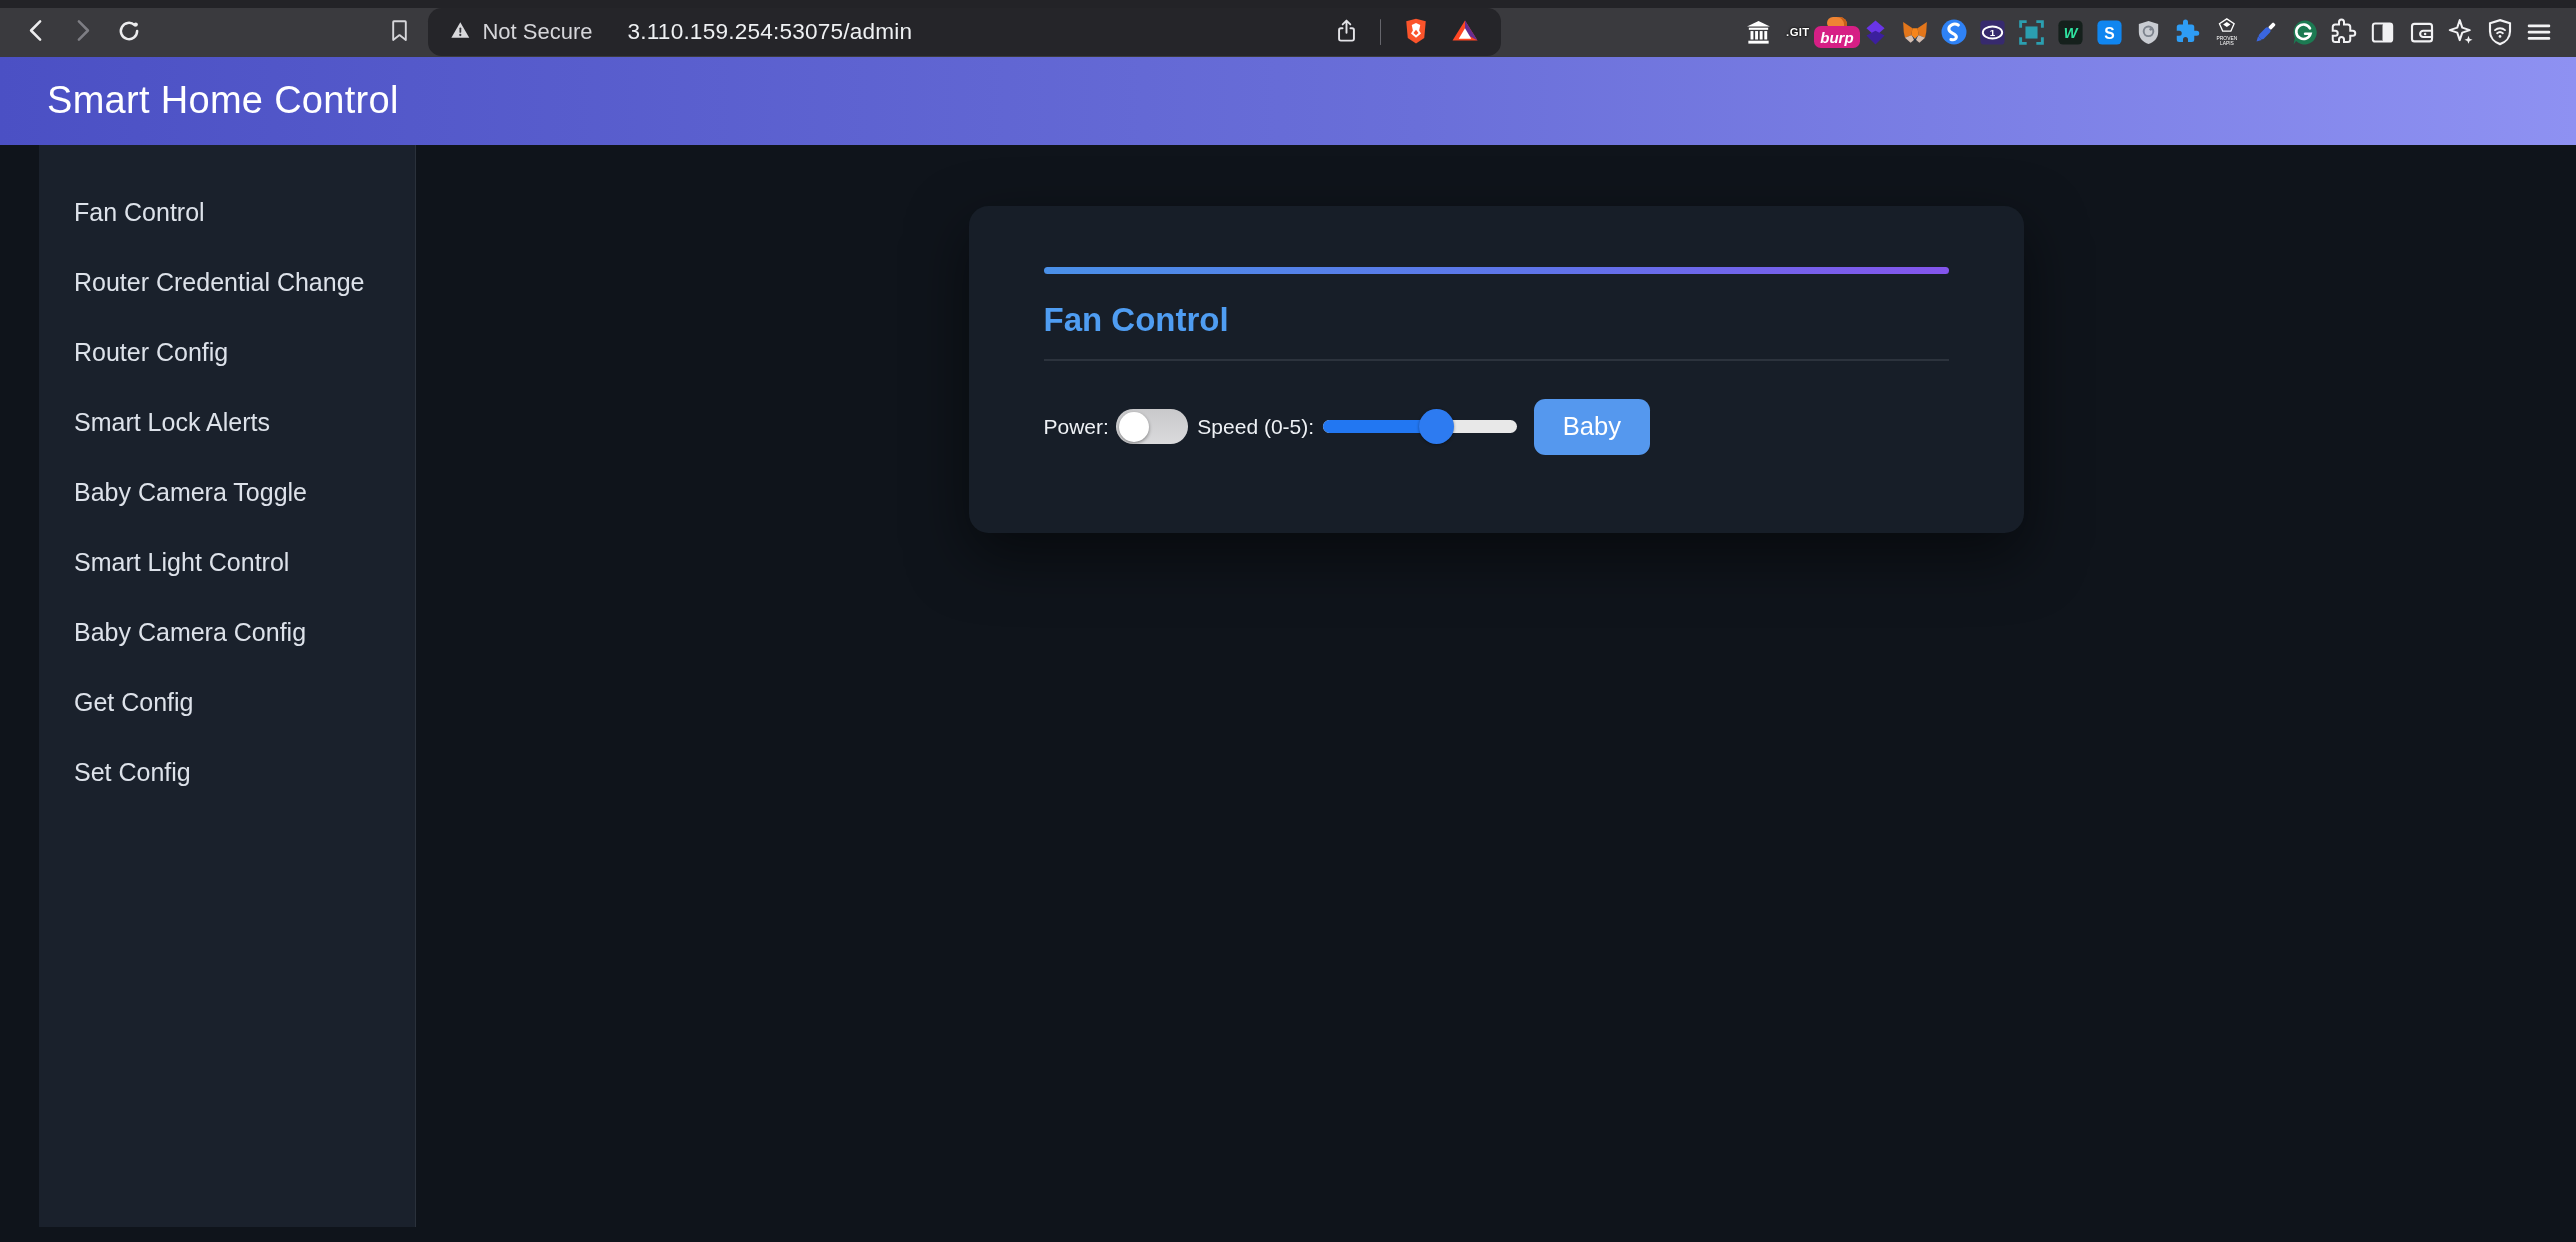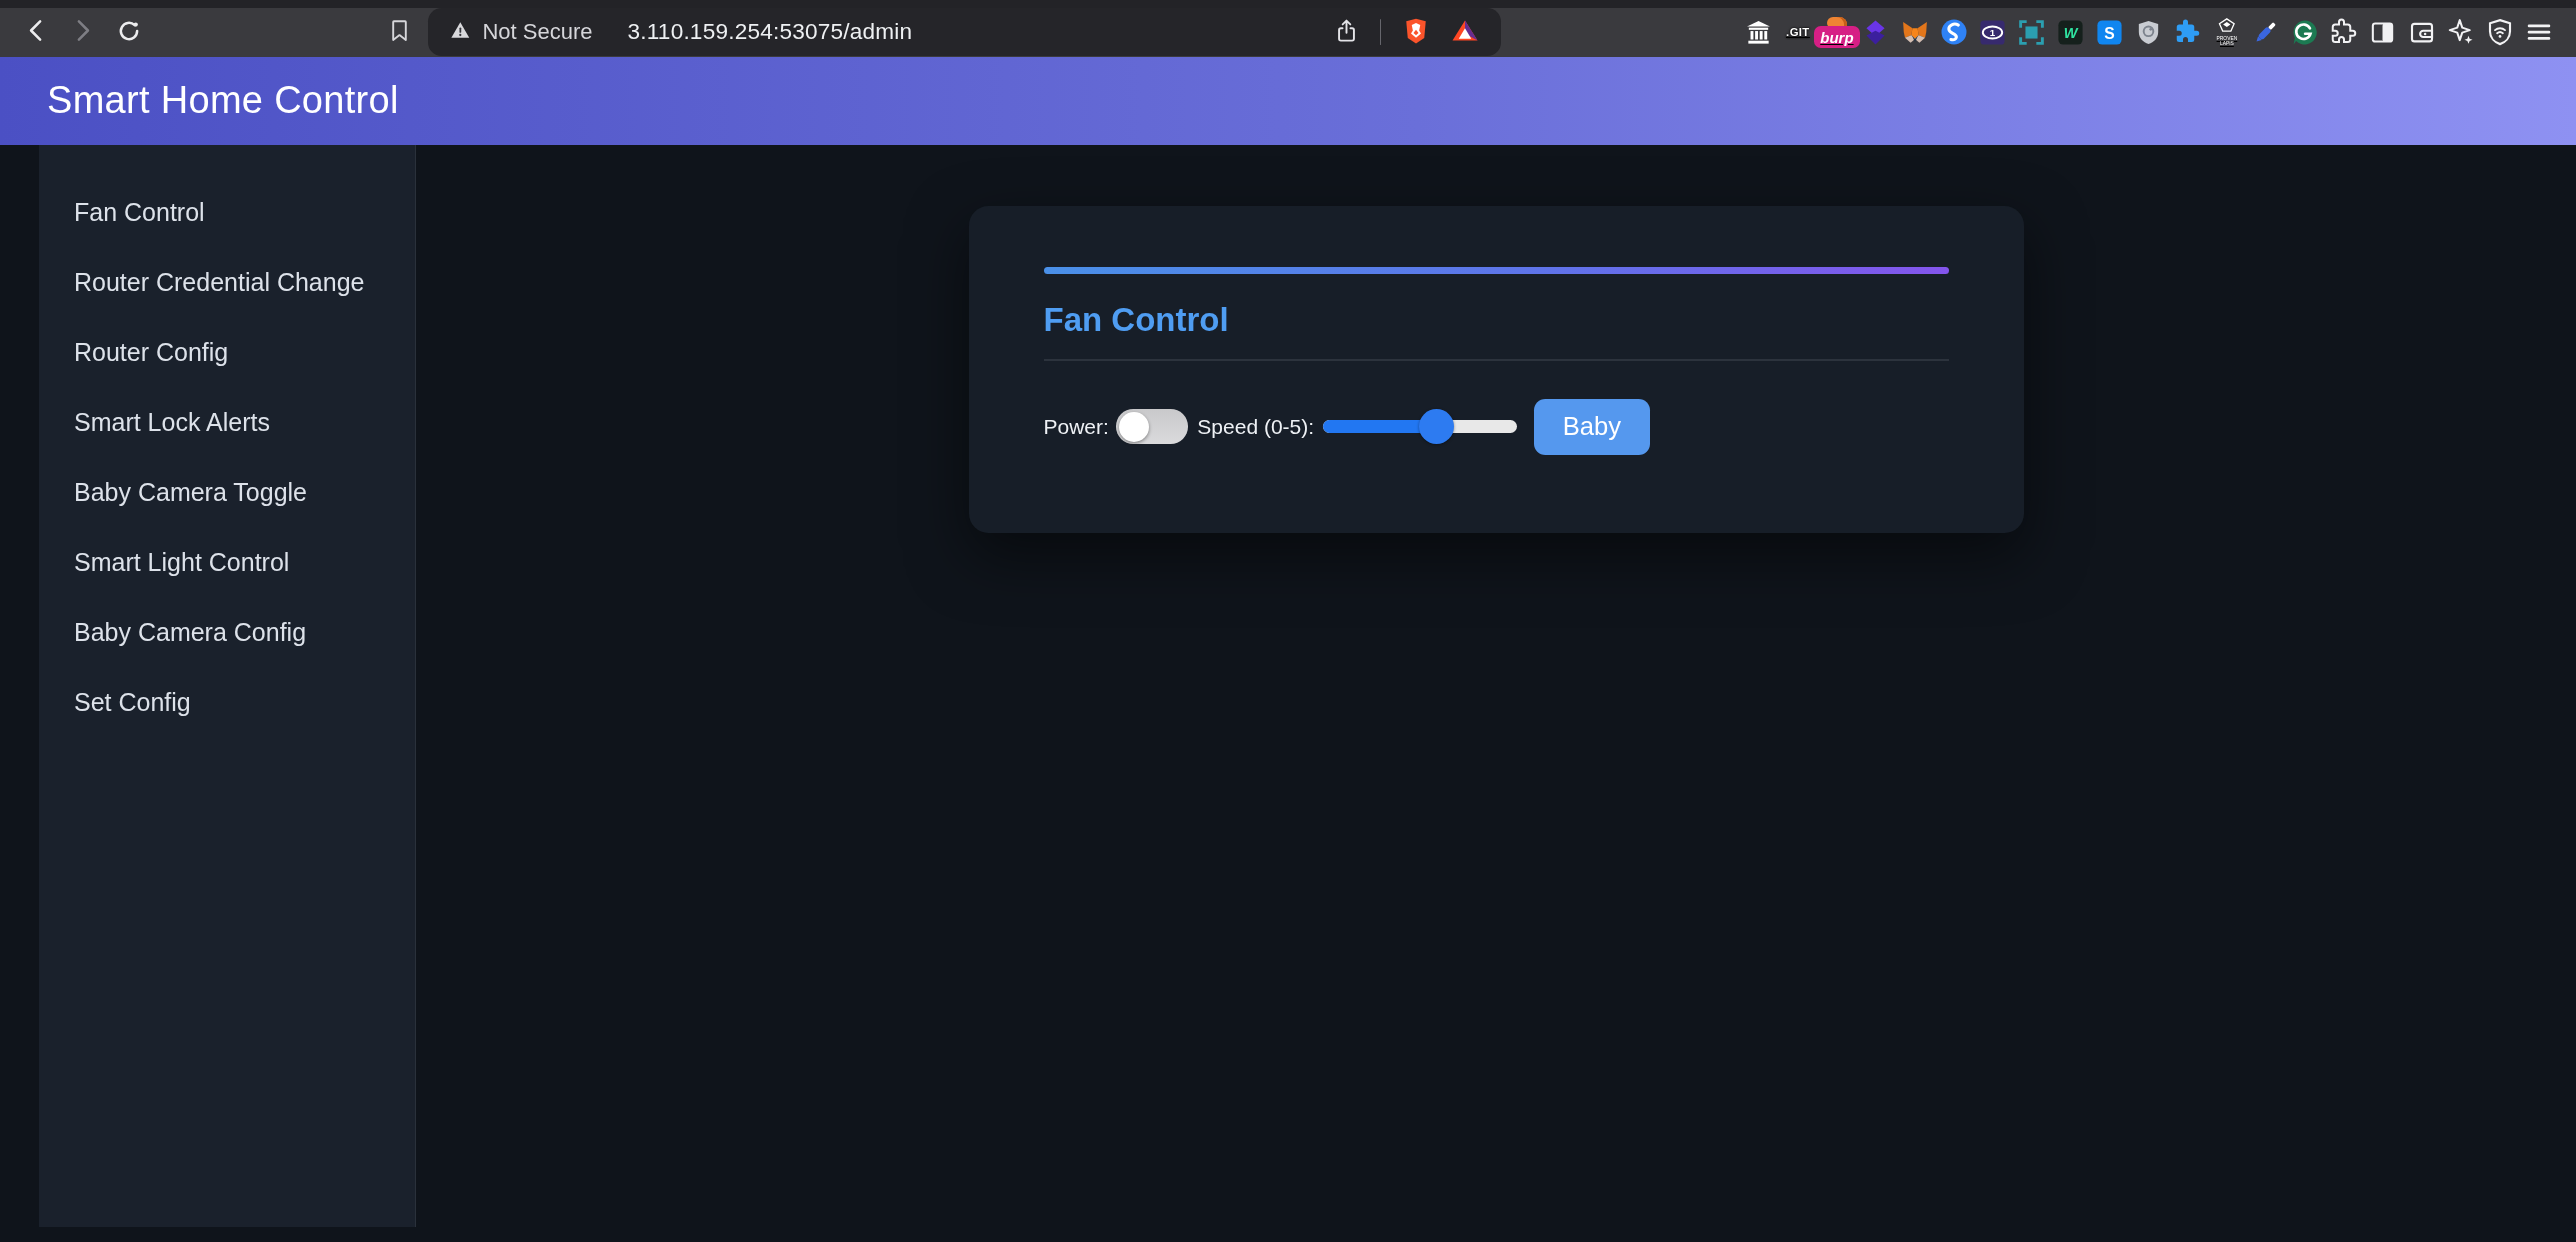--- a/index.html
+++ b/index.html
@@ -12,21 +12,21 @@
   .nav-btn { width:33px; height:33px; display:flex; align-items:center; justify-content:center;
              margin-right:13.6px; border-radius:6px; flex:0 0 auto; }
   .bookmark-wrap { margin-left:224px; width:33px; height:33px; display:flex; align-items:center; justify-content:center; flex:0 0 auto; }
   .url-bar { margin-left:12px; width:1073px; height:48px; background:#252529; border-radius:13.6px;
              display:flex; align-items:center; padding:0 21px; flex:0 0 auto; }
   .url-security { font-size:22px; color:#d6d6da; margin-left:10.5px; }
   .url-text { font-size:22.6px; color:#eef0f2; margin-left:35px; letter-spacing:0.2px; }
   .url-spacer { flex:1; }
   .url-right { display:flex; align-items:center; gap:19.6px; }
   .vsep { width:1.5px; height:25.6px; background:#66666c; border-radius:0.8px; }
-  .ext-row { margin-left:auto; display:flex; align-items:center; gap:7px; padding-right:1.5px;text-decoration:underline; }
+  .ext-row { margin-left:auto; display:flex; align-items:center; gap:7px; padding-right:1.5px; }
   .ticon { width:32px; height:33px; display:flex; flex-direction:column; align-items:center; justify-content:center;
            position:relative; flex:0 0 auto; }
   .badge-text { color:#fff; font-weight:bold; font-size:11.3px; letter-spacing:0.4px;
                 text-shadow:0 0 2.3px #000, 0 0 1.5px #000; }
   .burp-badge { background:#d61f85; color:#fff; font-weight:bold; font-style:italic;
                 font-size:15px; padding:2.3px 6px; border-radius:6.8px; position:relative; z-index:2; }
   .burp-blob { position:absolute; top:1.5px; left:6px; width:19.6px; height:12px; background:#ef8433;
                border-radius:6px 7.5px 3px 6px; box-shadow:inset -3px 0 0 #c75f18; }
   .lapis-caption { font-size:4.9px; color:#fff; line-height:5.3px; text-align:center; }
 
@@ -288,20 +288,23 @@
       <div class="side-item">
       <span>Baby Camera Toggle</span>
     </div>
       <div class="side-item">
       <span>Smart Light Control</span>
     </div>
       <div class="side-item">
       <span>Baby Camera Config</span>
     </div>
       <div class="side-item">
+      <span>Get Config</span>
+    </div>
+      <div class="side-item">
       <span>Set Config</span>
     </div>
     </div>
 
   <div class="main">
     <div class="card">
       <div class="grad-bar"></div>
       <h2>Fan Control</h2>
       <div class="card-divider"></div>
 

